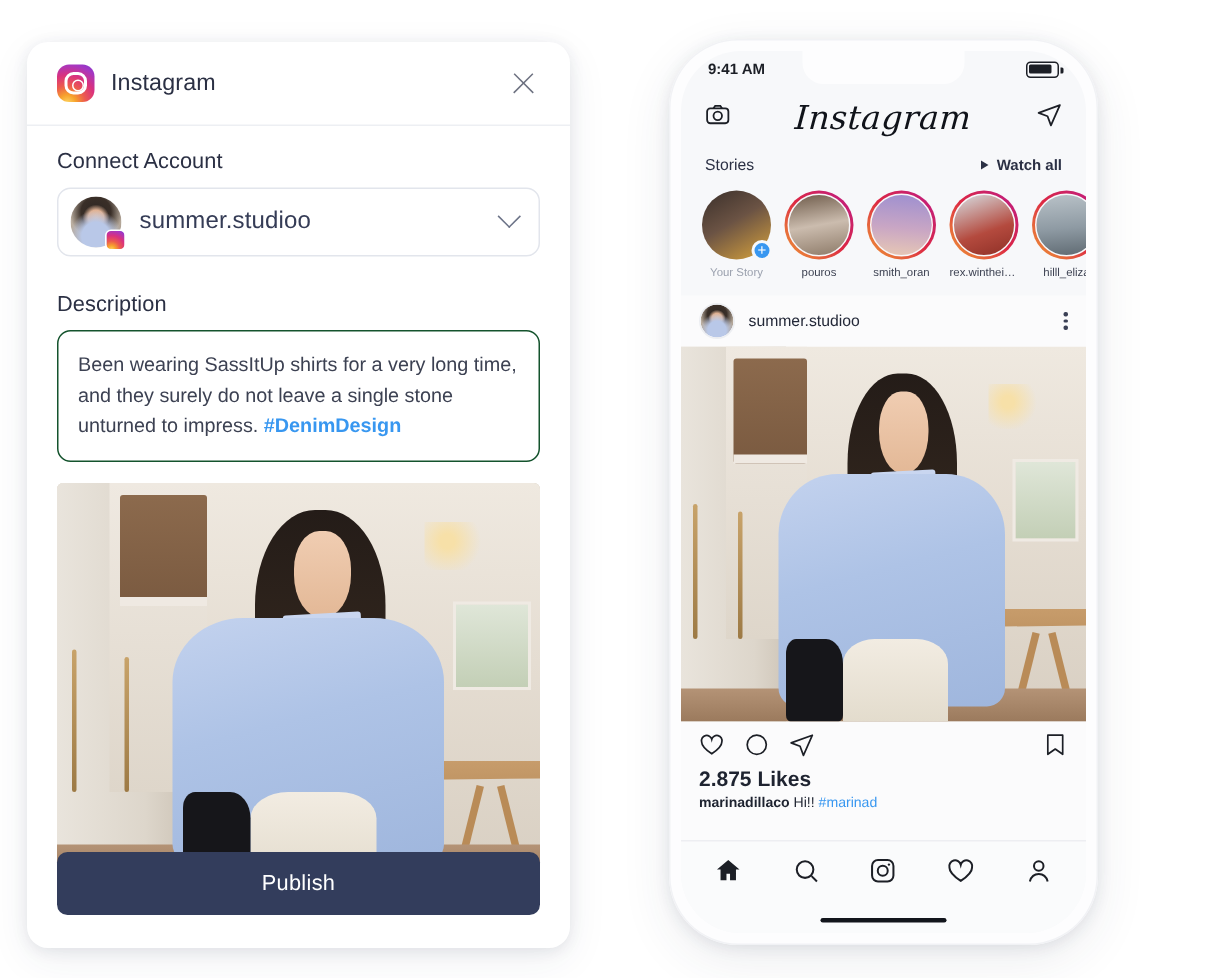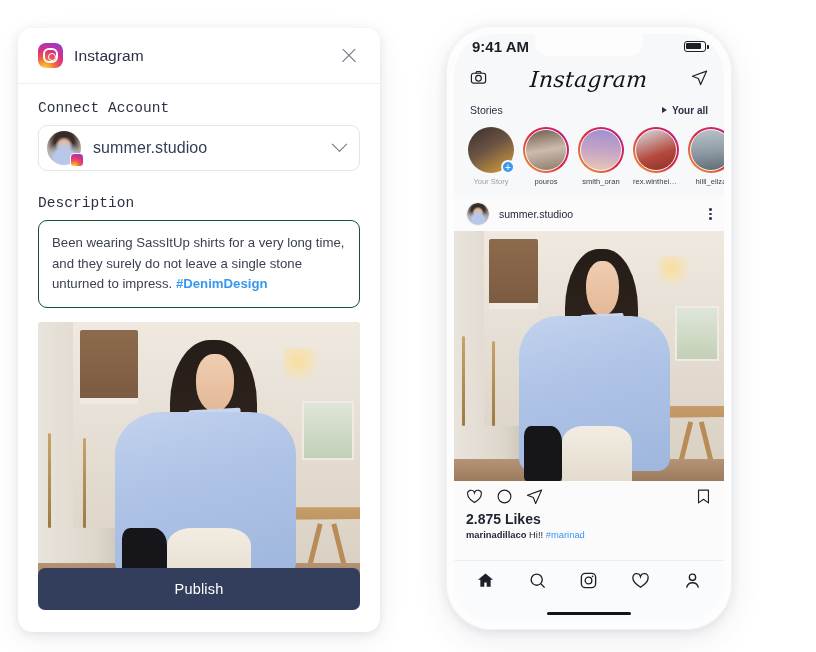--- a/index.html
+++ b/index.html
@@ -47,21 +47,21 @@
   }
   .close-btn::before, .close-btn::after {
     content: ""; position: absolute; left: 2px; top: 10px; width: 18px; height: 1.4px;
     background: #3b4055;
   }
   .close-btn::before { transform: rotate(45deg); }
   .close-btn::after  { transform: rotate(-45deg); }
 
   .card-body { padding: 16px 20px 0 20px; }
   .field-label {
-    font-size: 14.5px; color: #2b3044; margin-bottom: 9px; letter-spacing: .05px; font-family: Liberation Mono, monospace;
+    font-size: 14.5px; color: #2b3044; margin-bottom: 9px; letter-spacing: .05px;
   }
 
   .select-box {
     height: 46px; border: 1px solid #e2e5ec; border-radius: 9px;
     display: flex; align-items: center; padding: 0 14px 0 8px;
     background: #fff; cursor: pointer;
   }
   .avatar-wrap { position: relative; width: 34px; height: 34px; flex: 0 0 auto; }
   .avatar {
     width: 34px; height: 34px; border-radius: 50%;
@@ -117,21 +117,21 @@
     width: 100%; height: 100%; border-radius: 40px; overflow: hidden;
     background: #f7f8fa; position: relative; display: flex; flex-direction: column;
   }
   .notch {
     position: absolute; left: 50%; top: 0; transform: translateX(-50%);
     width: 108px; height: 22px; background: #fdfdfe;
     border-bottom-left-radius: 14px; border-bottom-right-radius: 14px; z-index: 5;
   }
   .statusbar {
     height: 24px; display: flex; align-items: center; justify-content: space-between;
-    padding: 0 18px; font-size: 15px; font-weight: 700; color: #1c1f26;
+    padding: 0 18px; font-size: 10px; font-weight: 700; color: #1c1f26;
   }
   .battery {
     width: 22px; height: 11px; border: 1.3px solid #1c1f26; border-radius: 3px;
     position: relative; padding: 1.3px;
   }
   .battery::after {
     content: ""; position: absolute; right: -3.5px; top: 3px;
     width: 2px; height: 4px; background: #1c1f26; border-radius: 0 1px 1px 0;
   }
   .battery i { display: block; width: 82%; height: 100%; background: #1c1f26; border-radius: 1px; }
@@ -298,21 +298,21 @@
           <svg width="17" height="17" viewBox="0 0 24 24" fill="none" stroke="#1c1f26" stroke-width="1.7" stroke-linejoin="round">
             <path d="M22 3L2 10.2l8.4 3.2L13.6 22 22 3z"></path>
           </svg>
         </span>
       </div>
 
       <div class="sr-title">
         <span class="t">Stories</span>
         <span class="watch-all">
           <span class="tri"></span>
-          <span>Your all</span>
+          <span>Watch all</span>
         </span>
       </div>
 
       <div class="stories">
         <div class="story">
           <div class="ring plain">
             <div class="pic" style="background:linear-gradient(150deg,#3a2f2a 0%,#6b5344 45%,#d8a33c 100%)"></div>
             <div class="plus">+</div>
           </div>
           <div class="nm muted">Your Story</div>

